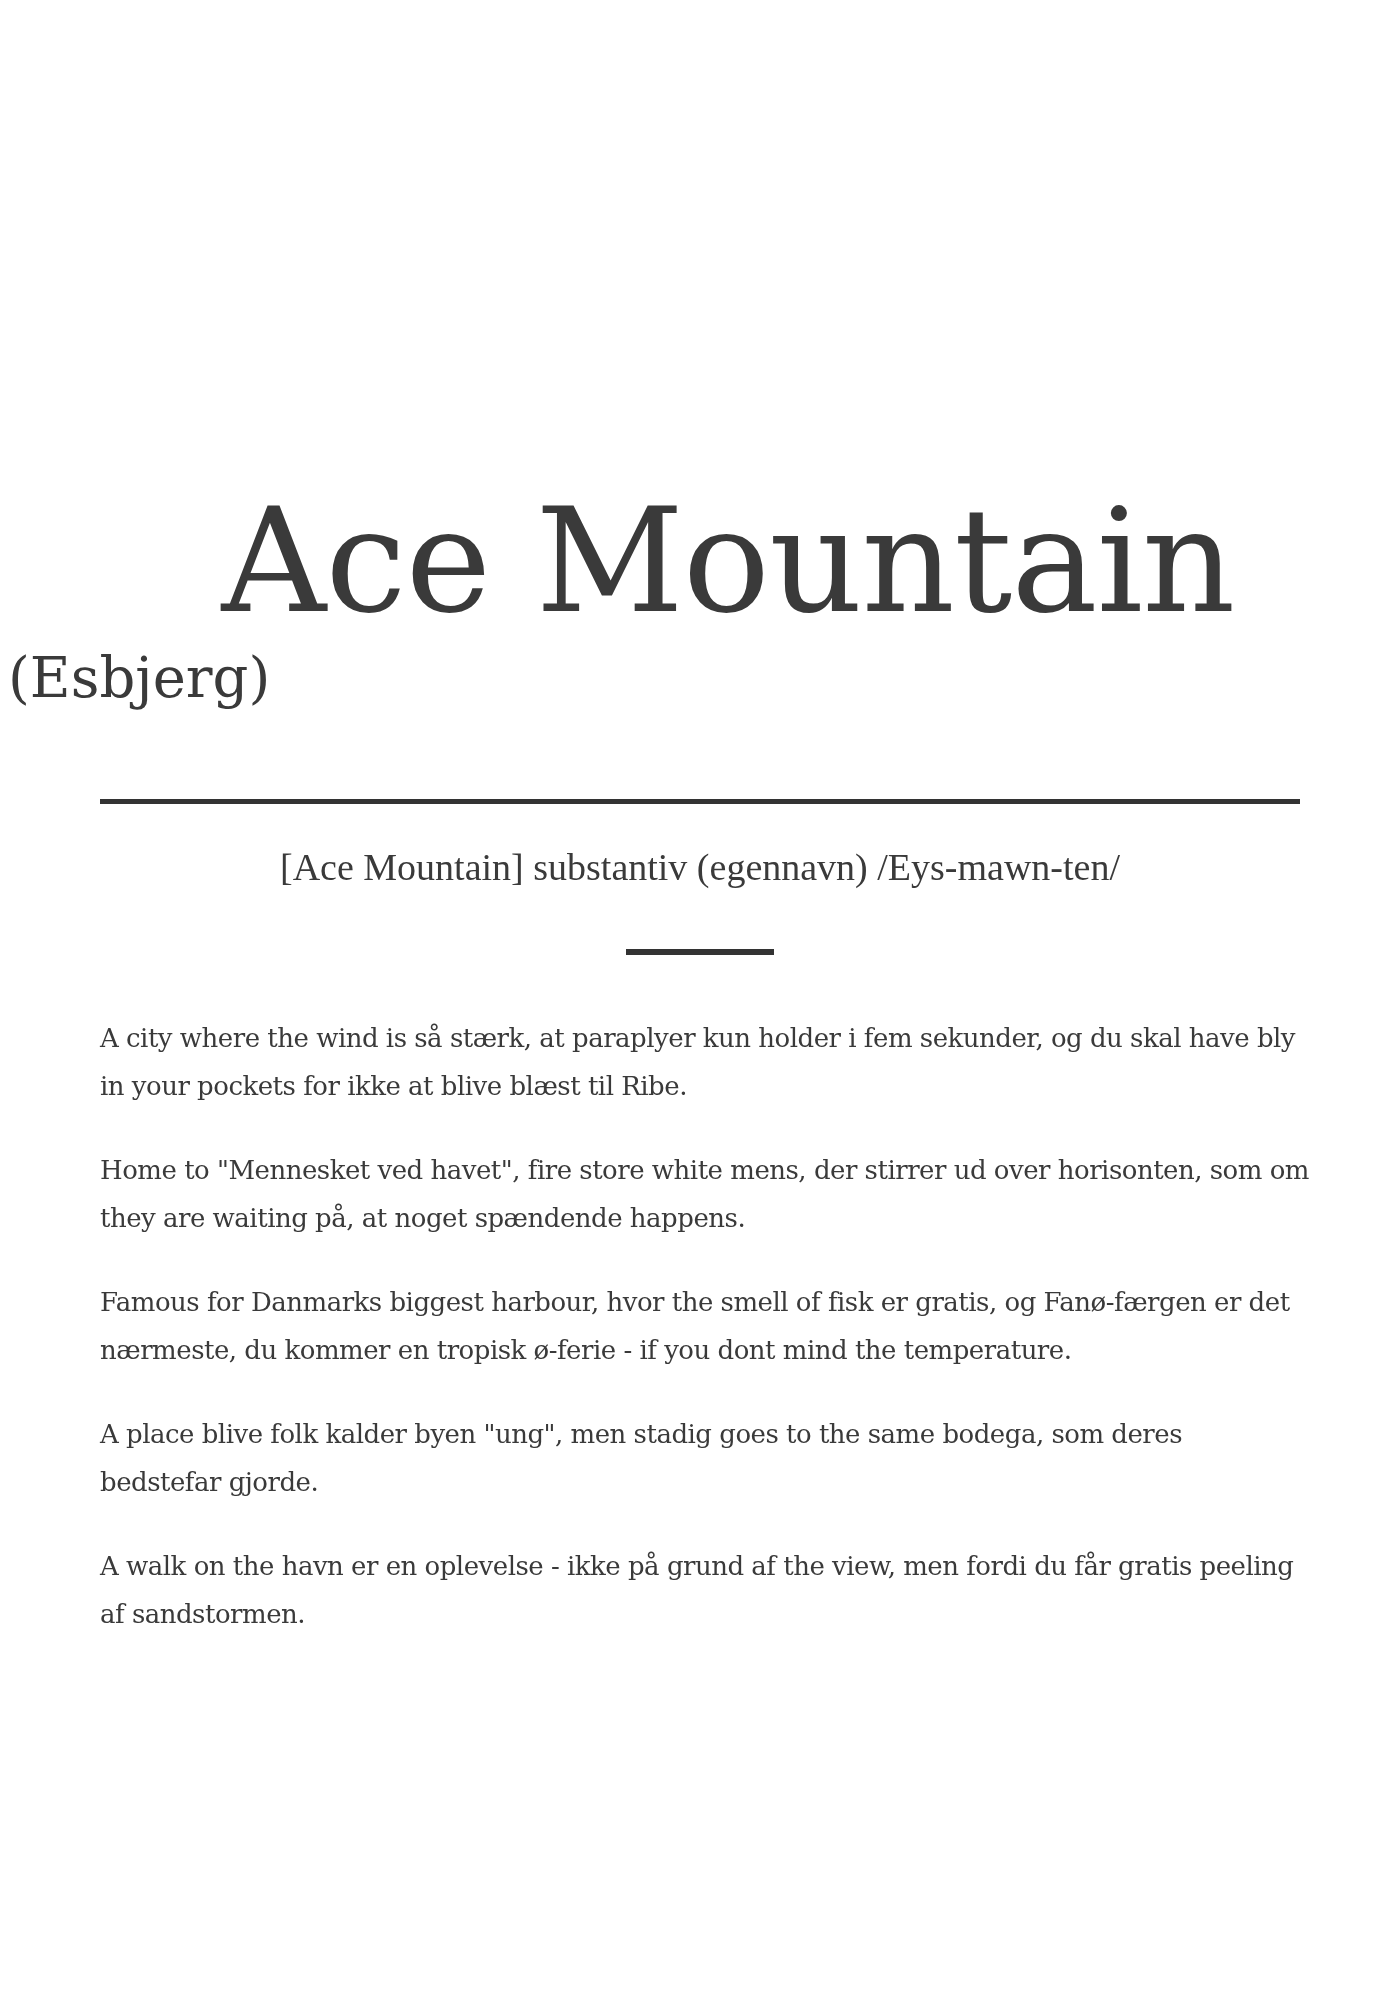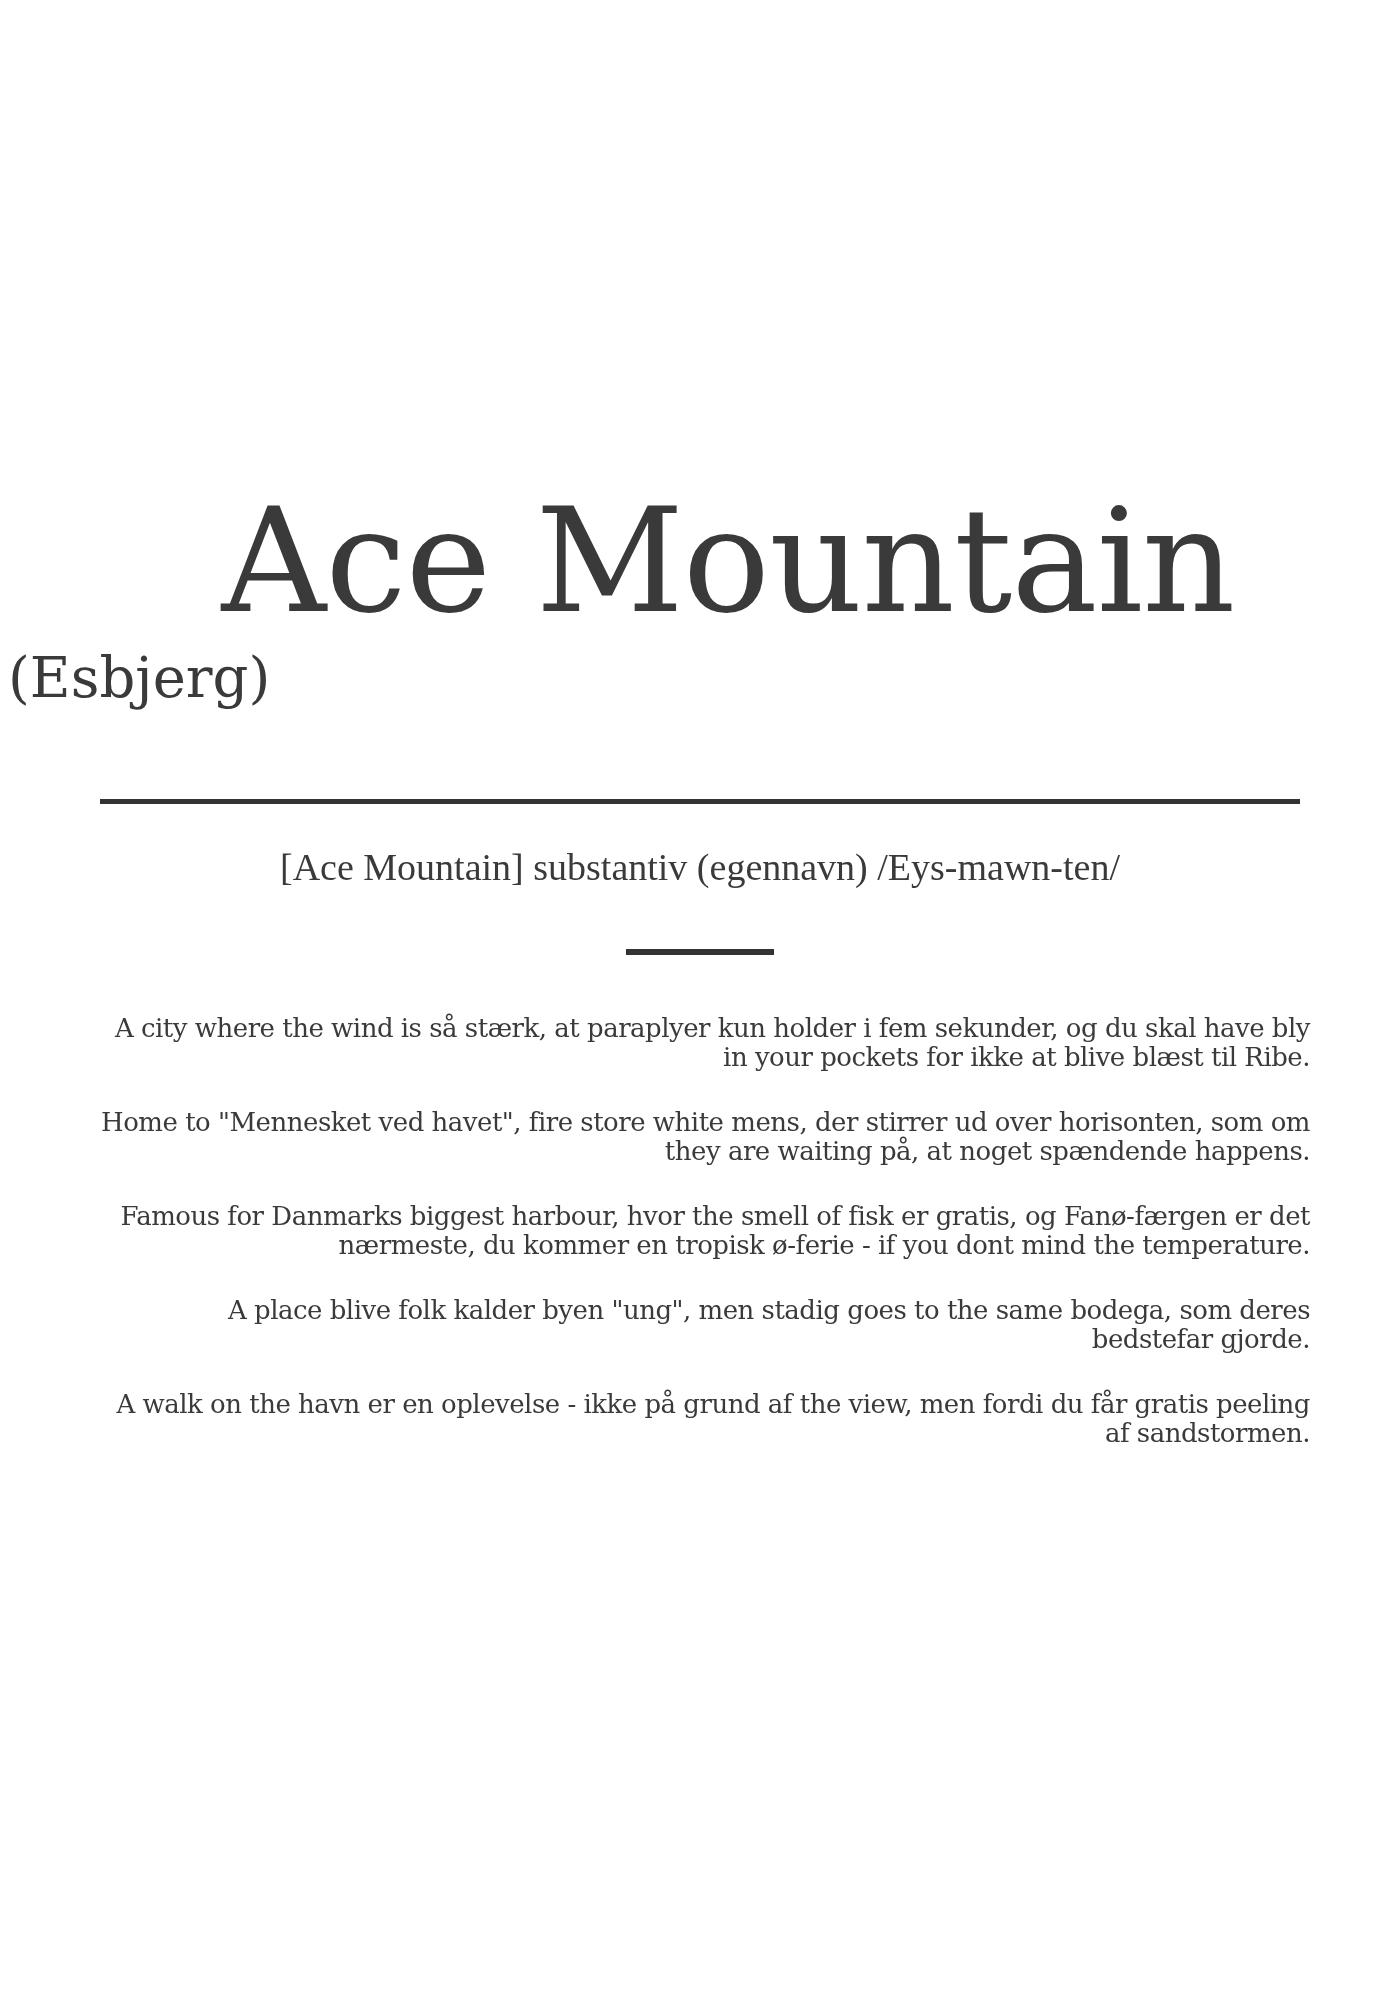--- a/index.html
+++ b/index.html
@@ -67,24 +67,23 @@
   }
   .paragraphs {
     position: absolute;
     top: 1014px;
     left: 100px;
     width: 1210px;
   }
   .paragraphs p {
     margin: 0 0 36px 0;
     font-size: 26px;
-    line-height: 29px;
+    line-height: 48px;
     letter-spacing: -0.5px;
     color: var(--text-color, #3d3d3d);
-    text-align: right;
   }
 </style>
 </head>
 <body>
 
 <div class="poster">
 
   <h1 class="title">Ace Mountain</h1>
 
   <h2 class="subtitle">(Esbjerg)</h2>

